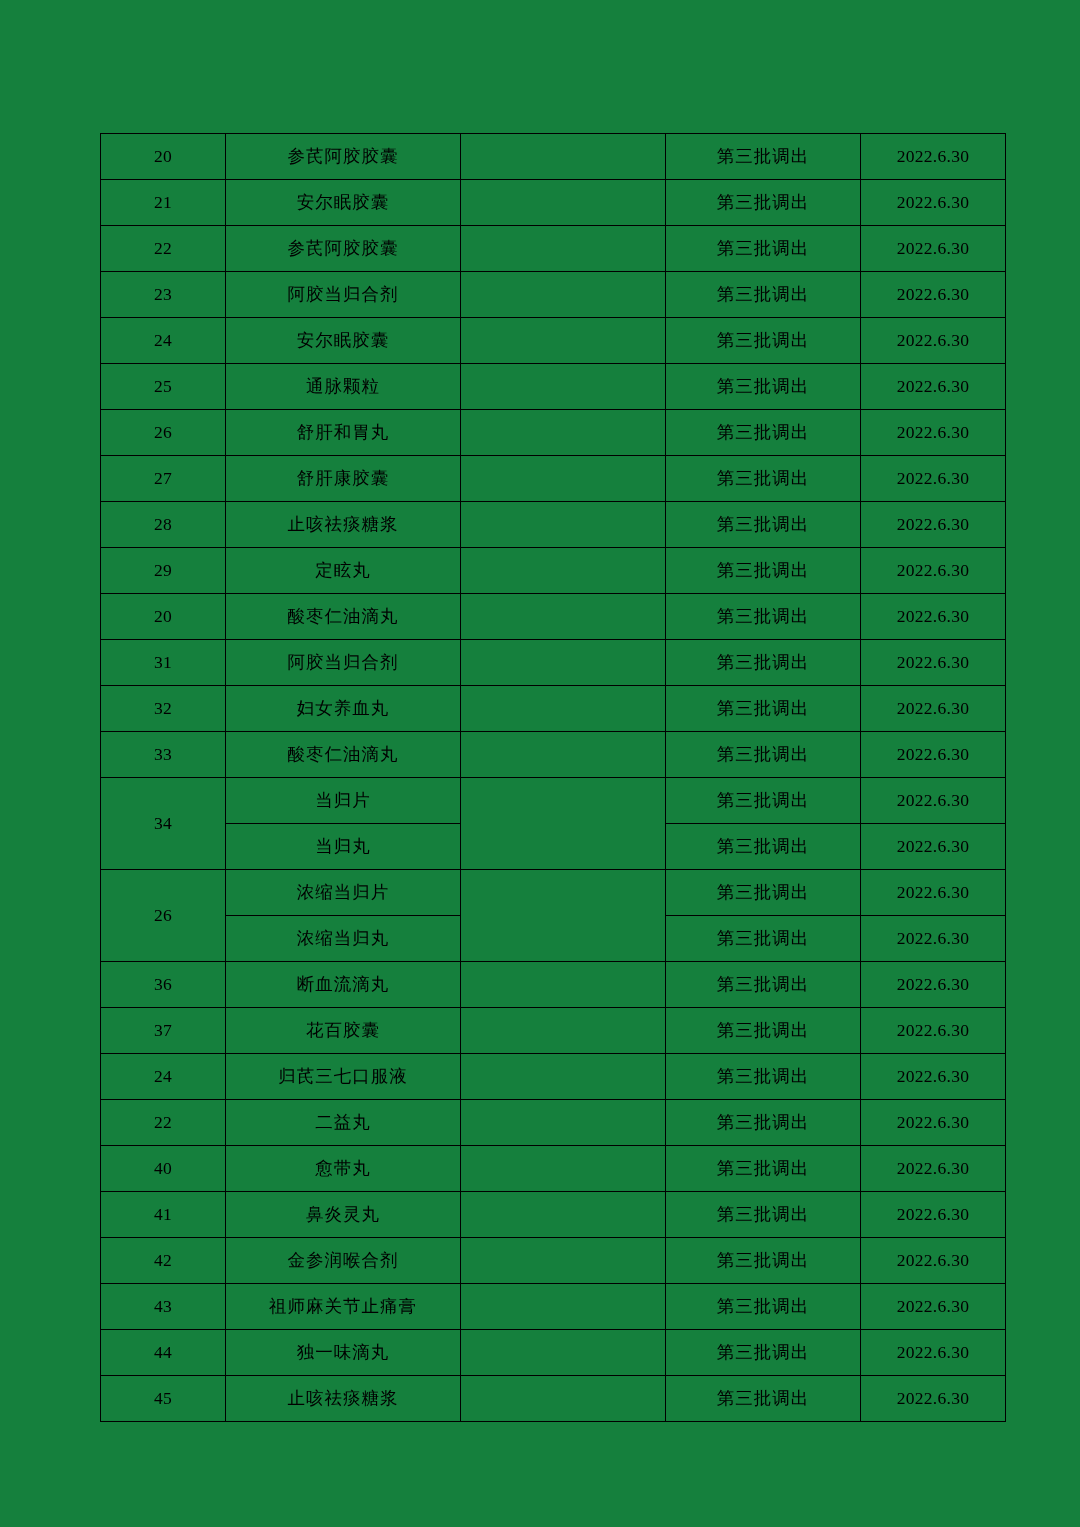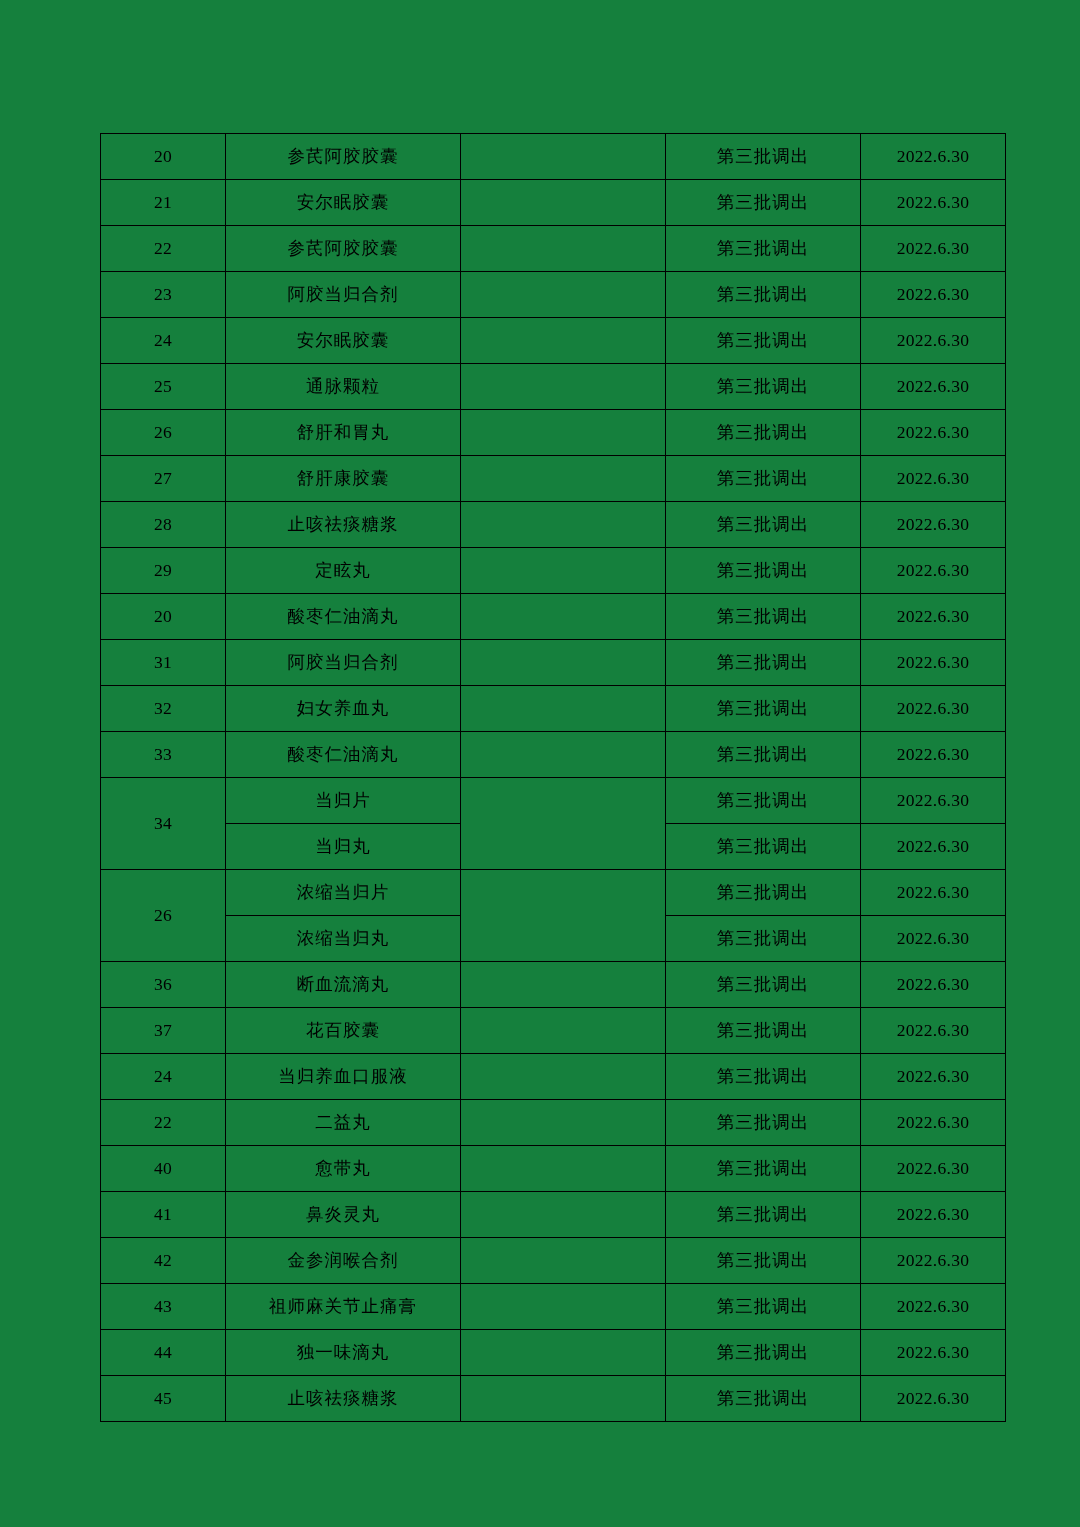--- a/index.html
+++ b/index.html
@@ -199,21 +199,21 @@
           </tr>
           <tr>
             <td class="col-idx">37</td>
             <td class="col-name">花百胶囊</td>
             <td class="col-blank"></td>
             <td class="col-batch">第三批调出</td>
             <td class="col-date">2022.6.30</td>
           </tr>
           <tr>
             <td class="col-idx">24</td>
-            <td class="col-name">当归养血口服液</td>
+            <td class="col-name">归芪三七口服液</td>
             <td class="col-blank"></td>
             <td class="col-batch">第三批调出</td>
             <td class="col-date">2022.6.30</td>
           </tr>
           <tr>
             <td class="col-idx">22</td>
             <td class="col-name">二益丸</td>
             <td class="col-blank"></td>
             <td class="col-batch">第三批调出</td>
             <td class="col-date">2022.6.30</td>

